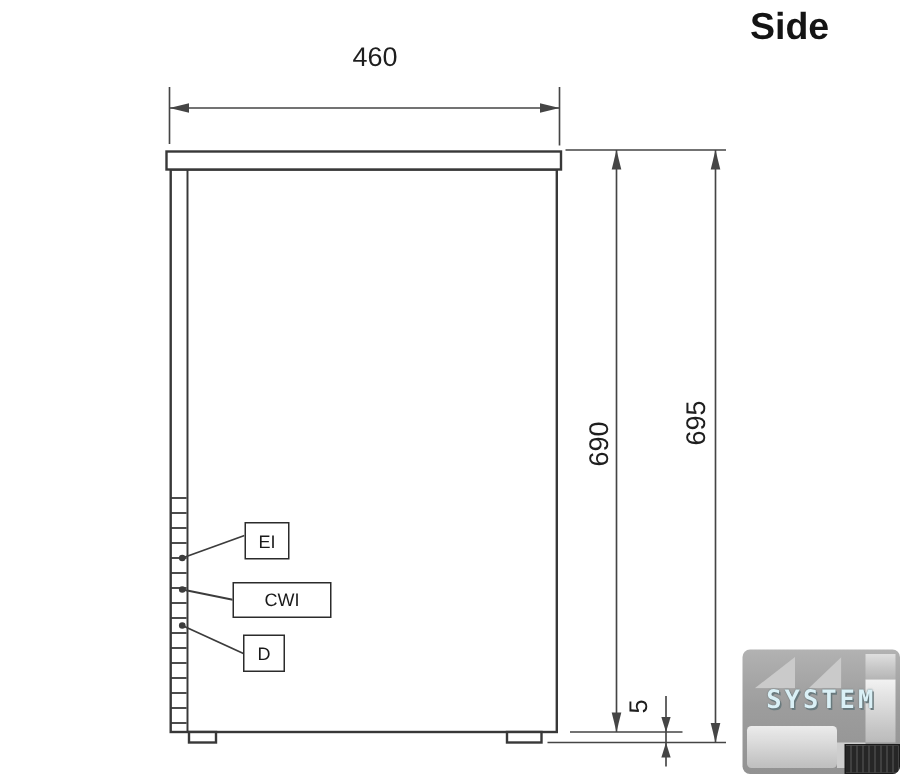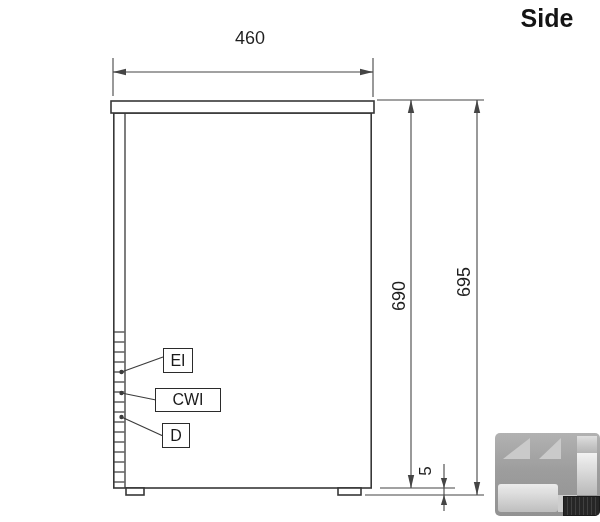--- a/index.html
+++ b/index.html
@@ -12,27 +12,27 @@
 
   .dim-text {
     position:absolute; color:#1e1e1e; font-size:18px;
     text-align:center; line-height:20px; background:#ffffff;
     font-family:"Liberation Sans", sans-serif;
   }
   .rot { transform:rotate(-90deg); transform-origin:center center; }
 
   .view-title {
     position:absolute; left:500px; top:4px; width:94px; height:30px;
-    font-size:25px; font-weight:bold; color:#141414; text-align:center;
+    font-size:25px; font-weight:bold; color:#141414; text-align:left;
     padding-right:6px; letter-spacing:0px;
   }
 
   .conn-label {
     position:absolute; border:1.6px solid #2b2b2b; background:#ffffff;
-    color:#1a1a1a; font-size:16px; display:flex; align-items:center;
+    color:#1a1a1a; font-size:12px; display:flex; align-items:center;
     justify-content:center; box-sizing:border-box;
   }
 
   
   .wm {
     position:absolute; left:495px; top:433px; width:105px; height:83px;
     background:linear-gradient(180deg,#b0b0b0 0%,#9a9a9a 45%,#8f8f8f 100%);
     border-radius:5px; overflow:hidden; opacity:0.97;
   }
   .wm-tri {
@@ -157,15 +157,16 @@
   </div>
 
   <div class="wm">
     <div class="wm-tri t1"></div>
     <div class="wm-tri t2"></div>
     <div class="wm-block tr"></div>
     <div class="wm-block rbar"></div>
     <div class="wm-block bl"></div>
     <div class="wm-block mid"></div>
     <div class="wm-badge"></div>
+    <div class="wm-text">SYSTEM</div>
   </div>
 
 </div>
 
 </body></html>

